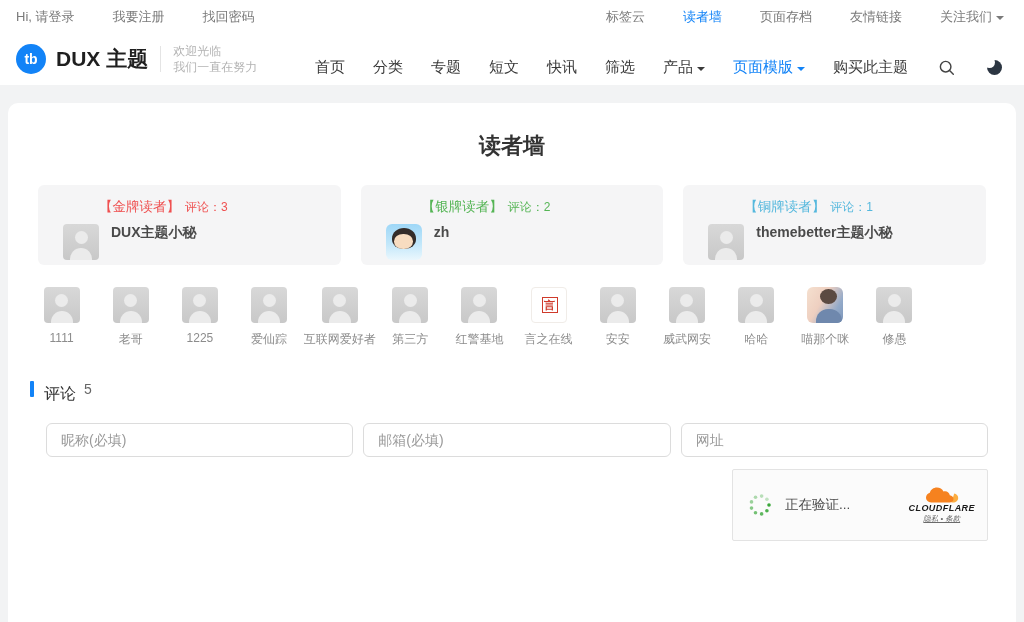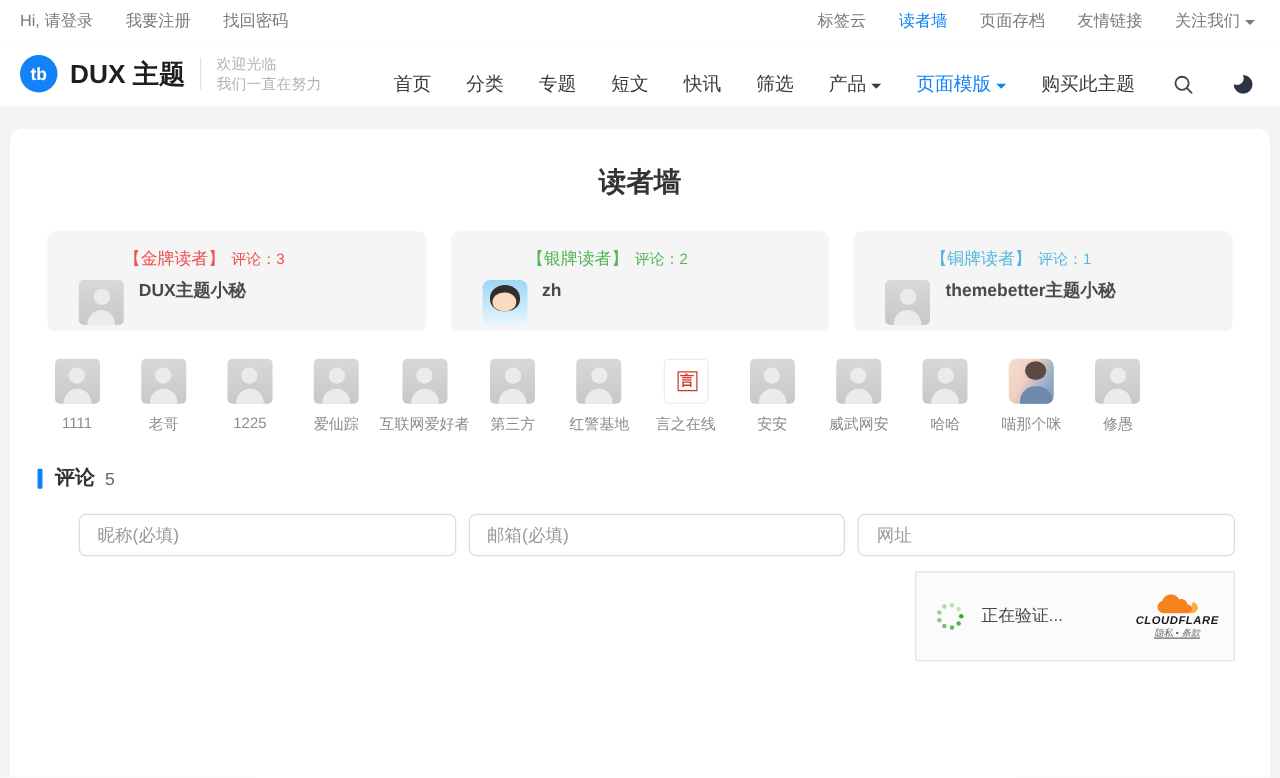--- a/index.html
+++ b/index.html
@@ -1,21 +1,21 @@
 <!DOCTYPE html>
 <html><head>
 <meta charset="utf-8">
 <style>
   * { box-sizing: border-box; margin: 0; padding: 0; }
   html,body { width:1024px; height:622px; overflow:hidden; }
   body { background:#f2f3f4; font-family:"Liberation Sans","DejaVu Sans",sans-serif; color:#333; }
 
   
   .topbar { height:33px; background:#fff; display:flex; justify-content:space-between; align-items:center; padding:0 20px 0 16px; font-size:13px; color:#7a7a7a; }
-  .topbar .grp { display:flex; align-items:center; gap:26px; }
+  .topbar .grp { display:flex; align-items:center; gap:38px; }
   .toplink { cursor:pointer; white-space:nowrap; }
   .toplink.active { color:#1283f7; }
   .caret { display:inline-block; width:0; height:0; border-left:4px solid transparent; border-right:4px solid transparent; border-top:4px solid currentColor; margin-left:4px; vertical-align:1px; }
 
   
   .header { height:52px; background:#fff; display:flex; align-items:center; padding:0 20px 0 16px; }
   .logo-badge { width:30px; height:30px; border-radius:50%; background:#1283f7; color:#fff; font-weight:bold; font-size:14px; display:flex; align-items:center; justify-content:center; flex:0 0 auto; }
   .site-name { font-size:21px; font-weight:700; color:#1f1f1f; margin-left:10px; white-space:nowrap; }
   .logo-divider { width:1px; height:26px; background:#e4e4e4; margin:0 12px; }
   .tagline { font-size:12px; color:#b3b3b3; line-height:1.35; white-space:nowrap; }
@@ -55,31 +55,31 @@
   .av-round { border-radius:50%; }
 
   
   .readers-row { display:flex; margin:22px 0 0 19px; width:902px; }
   .reader { flex:1; display:flex; flex-direction:column; align-items:center; cursor:pointer; }
   .reader-name { margin-top:8px; font-size:12px; color:#8c8c8c; white-space:nowrap; }
 
   
   .section-head { display:flex; align-items:center; margin:24px 0 0 22px; }
   .section-bar { width:4px; height:16px; background:#1283f7; border-radius:1px; }
-  .section-title { font-size:16px; font-weight:700; color:#333; margin-left:10px; }
+  .section-title { font-size:16px; font-weight:400; color:#333; margin-left:10px;margin-top:12px; }
   .section-count { font-size:14px; color:#666; margin-left:8px; }
 
   .comment-form { display:flex; margin:10px 28px 0 22px; position:relative; }
   .comment-avatar { width:30px; height:30px; margin-right:8px; }
   .comment-box { flex:1; border:1px solid #e2e2e2; border-radius:3px; height:95px; position:relative; background:#fff; }
   .comment-box textarea { width:100%; height:100%; border:none; outline:none; resize:none; padding:13px 15px; font-size:14px; font-family:inherit; color:#333; background:transparent; }
   .comment-box textarea::placeholder { color:#a9a9a9; }
   .submit-btn { position:absolute; right:-1px; bottom:-4px; width:84px; height:33px; background:#0d82f7; color:#fff; font-size:14px; border:none; border-radius:2px; cursor:pointer; font-family:inherit; }
 
-  .fields-row { display:flex; gap:10px; margin:18px 28px 0 55px; }
+  .fields-row { display:flex; gap:10px; margin:18px 28px 0 38px; }
   .fields-row input { flex:1; height:34px; border:1px solid #dcdcdc; border-radius:6px; padding:0 14px; font-size:14px; font-family:inherit; color:#333; outline:none; }
   .fields-row input::placeholder { color:#9a9a9a; }
 
   
   .turnstile-row { display:flex; justify-content:flex-end; margin:12px 28px 0 0; }
   .turnstile { width:256px; height:72px; border:1px solid #e3e3e3; background:#fbfbfb; border-radius:2px; display:flex; align-items:center; padding:0 12px 0 14px; }
   .verify-text { font-size:13.5px; color:#4a4a4a; margin-left:12px; white-space:nowrap; }
   .cf-brand { margin-left:auto; display:flex; flex-direction:column; align-items:center; line-height:1.25;font-style:italic; }
   .cf-name { font-size:9px; font-weight:800; color:#1a1a1a; letter-spacing:0.05em; }
   .cf-legal { font-size:7.5px; color:#6a6a6a; text-decoration:underline; cursor:pointer; }

